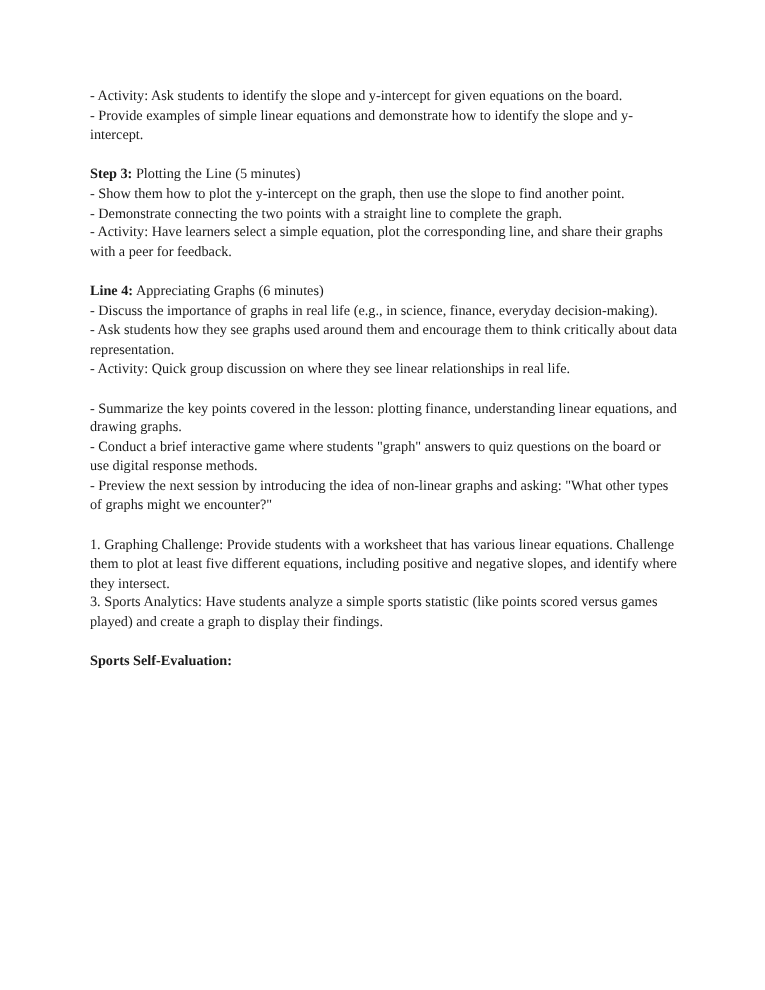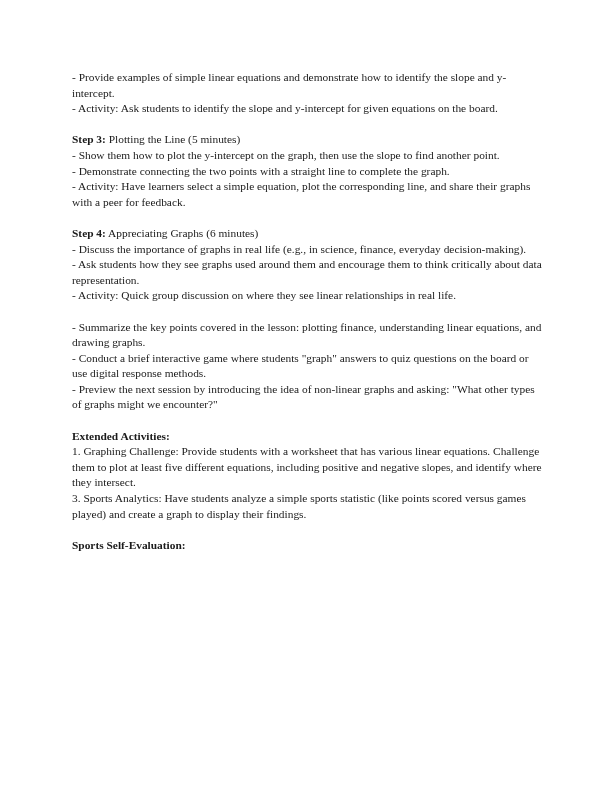--- a/index.html
+++ b/index.html
@@ -18,54 +18,53 @@
     .gap { height: 15.6px; }
     .line { display: block; white-space: normal; }
     b { font-weight: bold; }
   </style>
 </head>
 <body>
 
 <div class="page">
 
   <div class="block">
+    <span class="line">- Activity: Ask students to identify the slope and y-intercept for given equations on the board.</span>
     <span class="line">- Provide examples of simple linear equations and demonstrate how to identify the slope and y-intercept.</span>
-    <span class="line">- Activity: Ask students to identify the slope and y-intercept for given equations on the board.</span>
   </div>
 
   <div class="gap"></div>
 
   <div class="block">
     <span class="line"><b>Step 3:</b><span> Plotting the Line (5 minutes)</span></span>
     <span class="line">- Show them how to plot the y-intercept on the graph, then use the slope to find another point.</span>
     <span class="line">- Demonstrate connecting the two points with a straight line to complete the graph.</span>
     <span class="line">- Activity: Have learners select a simple equation, plot the corresponding line, and share their graphs with a peer for feedback.</span>
   </div>
 
   <div class="gap"></div>
 
   <div class="block">
-    <span class="line"><b>Step 4:</b><span> Appreciating Graphs (6 minutes)</span></span>
+    <span class="line"><b>Line 4:</b><span> Appreciating Graphs (6 minutes)</span></span>
     <span class="line">- Discuss the importance of graphs in real life (e.g., in science, finance, everyday decision-making).</span>
     <span class="line">- Ask students how they see graphs used around them and encourage them to think critically about data representation.</span>
     <span class="line">- Activity: Quick group discussion on where they see linear relationships in real life.</span>
   </div>
 
   <div class="gap"></div>
 
   <div class="block">
     <span class="line">- Summarize the key points covered in the lesson: plotting finance, understanding linear equations, and drawing graphs.</span>
     <span class="line">- Conduct a brief interactive game where students "graph" answers to quiz questions on the board or use digital response methods.</span>
     <span class="line">- Preview the next session by introducing the idea of non-linear graphs and asking: "What other types of graphs might we encounter?"</span>
   </div>
 
   <div class="gap"></div>
 
   <div class="block">
-    <span class="line"><b>Extended Activities:</b></span>
     <span class="line">1. Graphing Challenge: Provide students with a worksheet that has various linear equations. Challenge them to plot at least five different equations, including positive and negative slopes, and identify where they intersect.</span>
     <span class="line">3. Sports Analytics: Have students analyze a simple sports statistic (like points scored versus games played) and create a graph to display their findings.</span>
   </div>
 
   <div class="gap"></div>
 
   <div class="block">
     <span class="line"><b>Sports Self-Evaluation:</b></span>
   </div>
 

